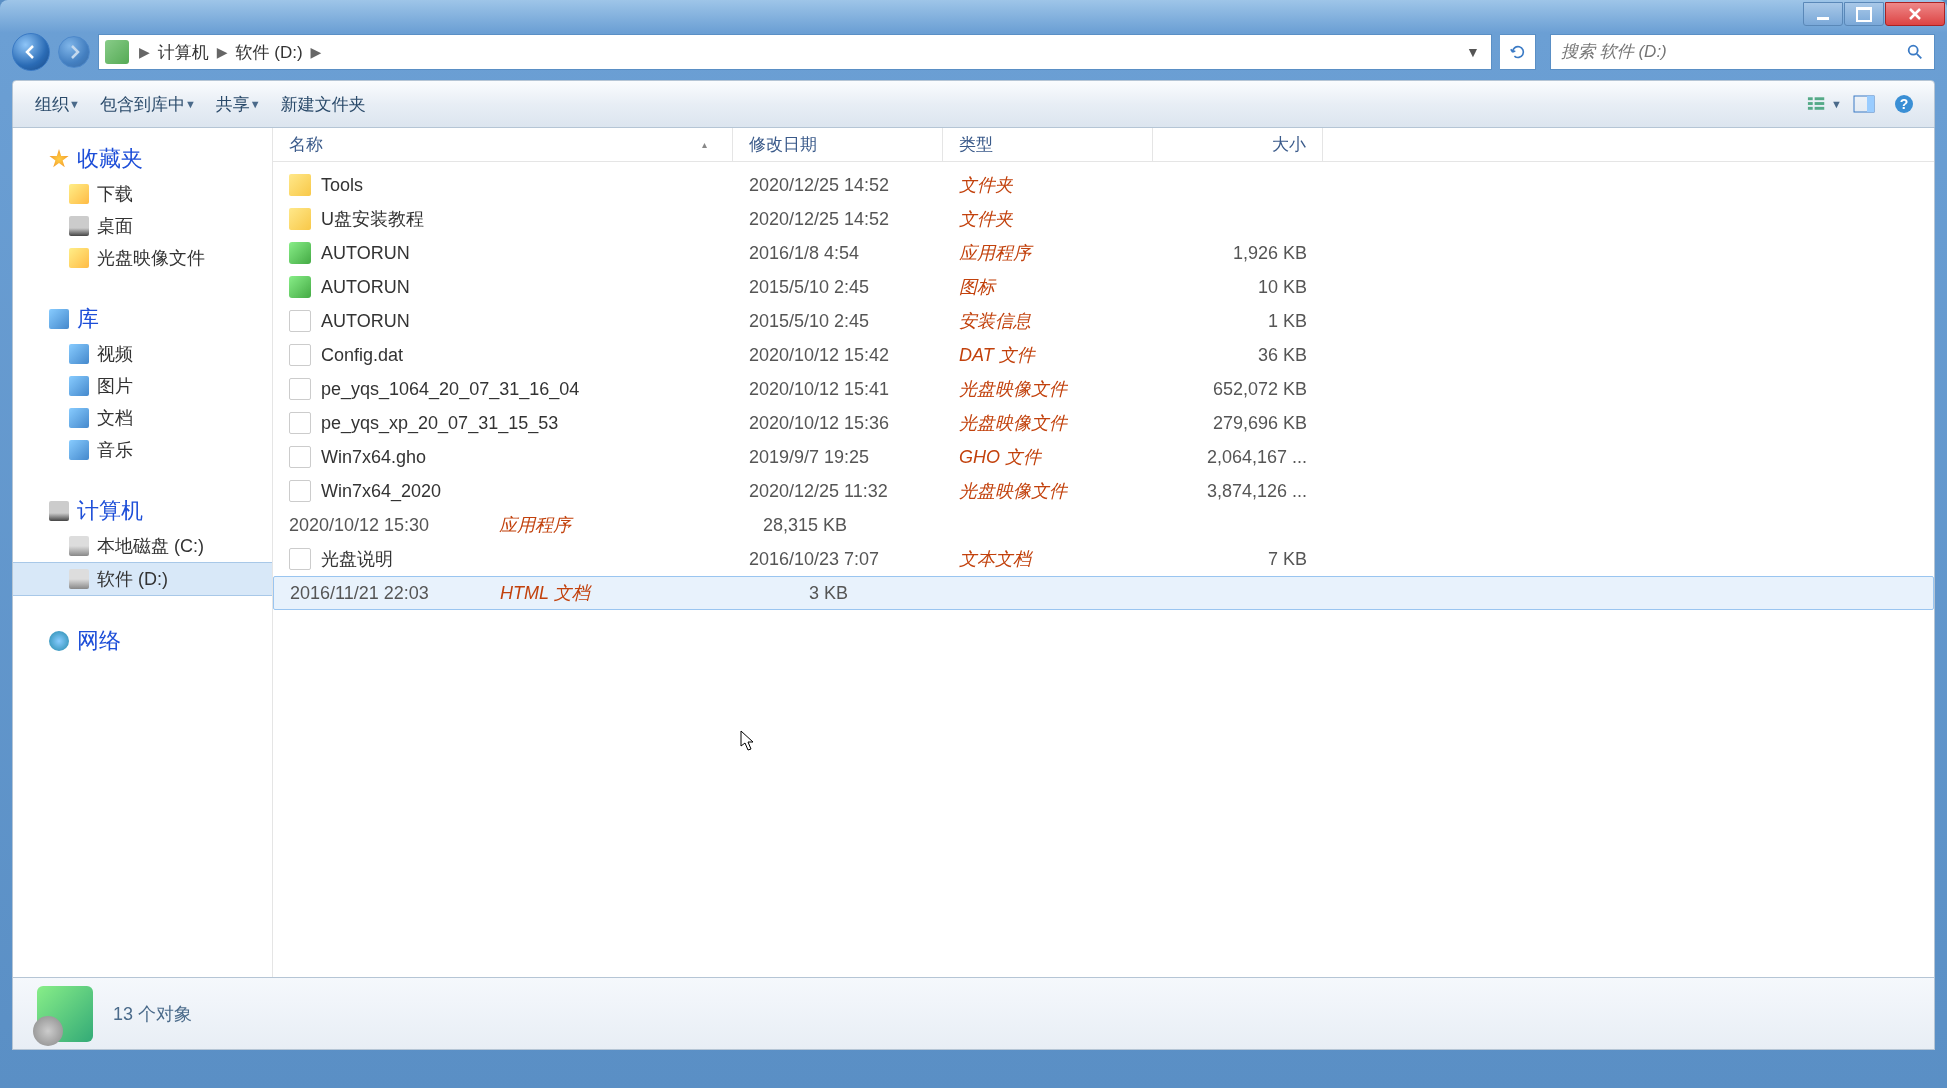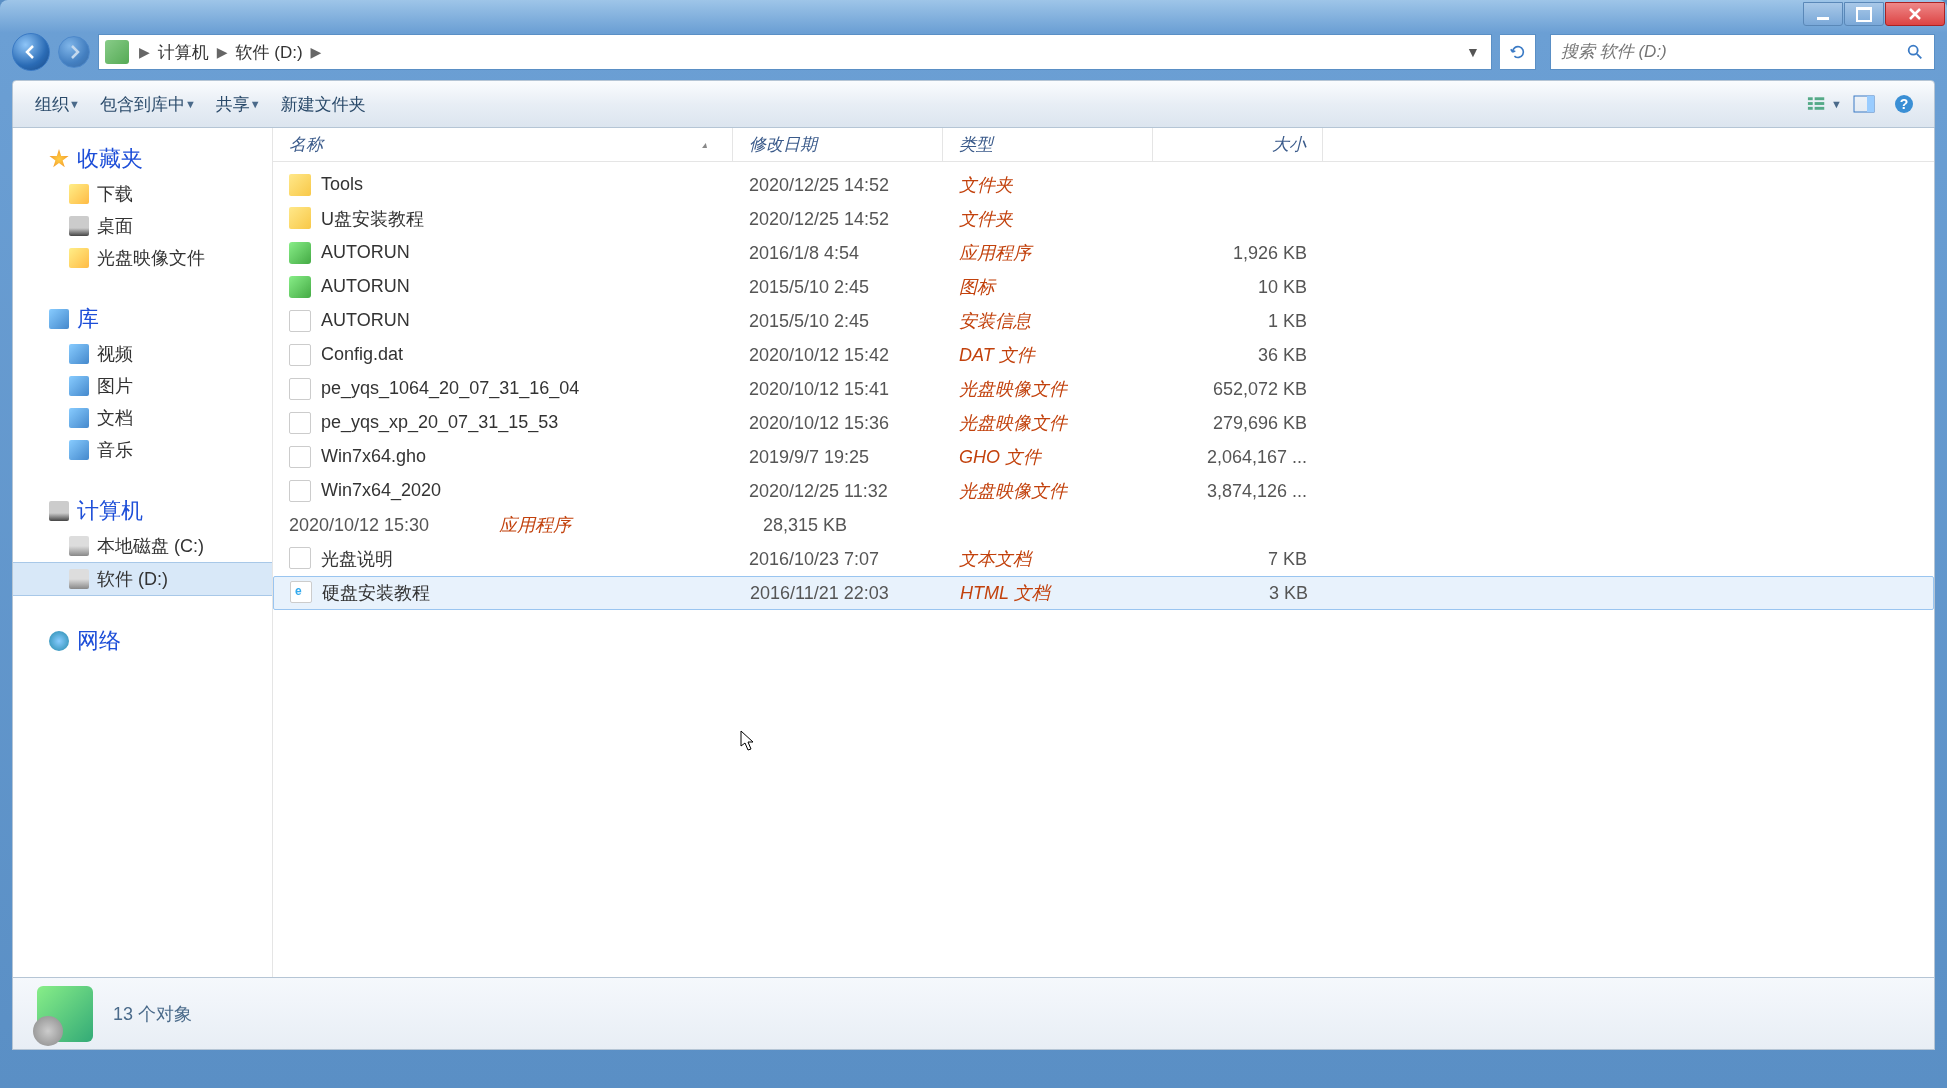--- a/index.html
+++ b/index.html
@@ -57,31 +57,31 @@
 .star-icon { background: radial-gradient(circle, #fc4, #e82); clip-path: polygon(50% 0%, 61% 35%, 98% 35%, 68% 57%, 79% 91%, 50% 70%, 21% 91%, 32% 57%, 2% 35%, 39% 35%); }
 .folder-icon { background: linear-gradient(135deg, #fe8, #fb4); border-radius: 2px; }
 .drive-icon { background: linear-gradient(to bottom, #ddd 50%, #888); border-radius: 2px; }
 .lib-icon { background: linear-gradient(135deg, #8cf, #48c); border-radius: 2px; }
 .net-icon { background: radial-gradient(circle, #8cf, #28a); border-radius: 50%; }
 .pc-icon { background: linear-gradient(to bottom, #ccc 60%, #444); border-radius: 2px; }
 
 
 .file-area { flex: 1; display: flex; flex-direction: column; }
 .headers { display: flex; height: 34px; border-bottom: 1px solid #e5e5e5; align-items: center; font-size: 17px; color: #3a5a8a; }
-.headers .col { padding: 0 16px; border-right: 1px solid #e5e5e5; height: 100%; display: flex; align-items: center; cursor: pointer; font-style: italic; }
+.headers .col { padding: 0 16px; border-right: 1px solid #e5e5e5; height: 100%; display: flex; align-items: center; cursor: pointer; }
 .col-name { width: 460px; }
 .col-date { width: 210px; }
 .col-type { width: 210px; }
 .col-size { width: 170px; justify-content: flex-end; }
 .sort-ind { width: 14px; margin-left: auto; font-size: 10px; color: #888; }
 
 .file-list { flex: 1; overflow-y: auto; padding: 6px 0; }
 .file-row { display: flex; height: 34px; align-items: center; font-size: 18px; color: #333; cursor: pointer; }
 .file-row.selected { background: #e8f2fc; border: 1px solid #9ac5f0; border-radius: 2px; }
-.file-row .col-name { display: flex; gap: 10px; padding-left: 16px; }
+.file-row .col-name { display: flex; align-items: center; gap: 10px; padding-left: 16px; }
 .file-row .col-date { padding: 0 16px; color: #555; }
 .file-row .col-type { padding: 0 16px; color: #c2410c; font-style: italic; }
 .file-row .col-size { padding: 0 16px; text-align: right; color: #555; }
 .file-icon { width: 22px; height: 22px; flex-shrink: 0; }
 .fi-folder { background: linear-gradient(135deg, #ffe88a, #f8c848); border-radius: 2px; }
 .fi-exe { background: linear-gradient(135deg, #8e8, #4a4); border-radius: 3px; }
 .fi-ico { background: linear-gradient(135deg, #8e8, #4a4); border-radius: 3px; }
 .fi-inf { background: #fff; border: 1px solid #ccc; border-radius: 2px; }
 .fi-dat { background: #fff; border: 1px solid #ccc; border-radius: 2px; }
 .fi-iso { background: #fff; border: 1px solid #ccc; border-radius: 2px; position: relative; }
@@ -371,24 +371,20 @@
           <div class="file-row">
             <div class="col-name">
               <div class="file-icon fi-txt"></div>
               <span>光盘说明</span>
             </div>
             <div class="col-date">2016/10/23 7:07</div>
             <div class="col-type">文本文档</div>
             <div class="col-size">7 KB</div>
           </div>
           <div class="file-row selected">
-            <div class="col-name">
-              <div class="file-icon fi-html"></div>
-              <span>硬盘安装教程</span>
-            </div>
             <div class="col-date">2016/11/21 22:03</div>
             <div class="col-type">HTML 文档</div>
             <div class="col-size">3 KB</div>
           </div>
         </div>
     </div>
   </div>
 
   <div class="statusbar">
     <div class="status-icon"></div>

